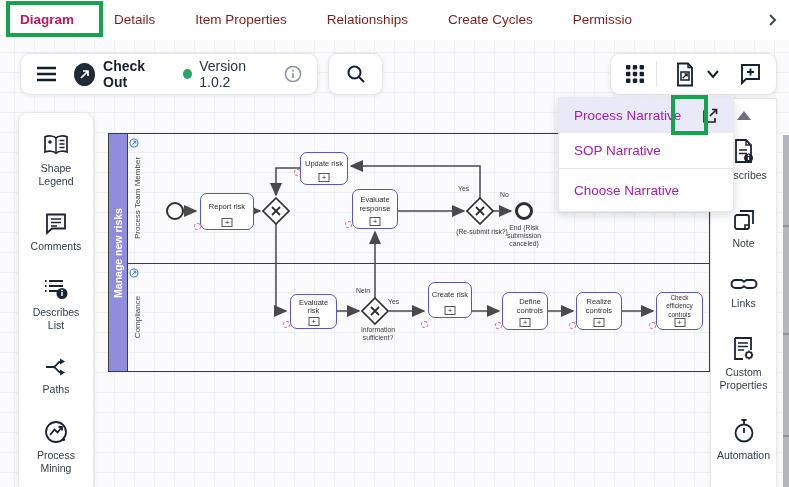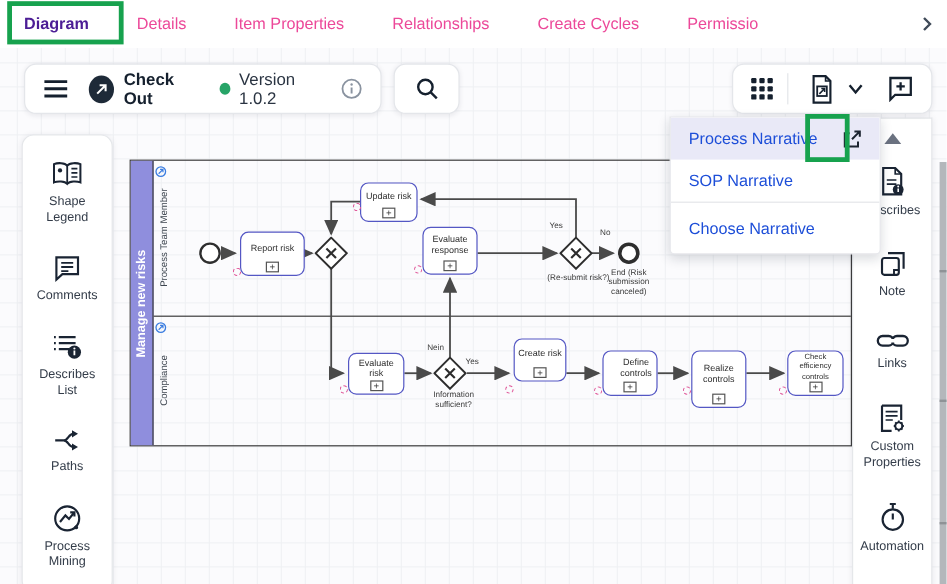--- a/index.html
+++ b/index.html
@@ -3,22 +3,22 @@
 <meta charset="utf-8">
 <style>
   * { margin:0; padding:0; box-sizing:border-box; }
   html,body { background:#fff; }
   #app {
     position:relative; width:789px; height:487px; overflow:hidden;
     font-family:"Liberation Sans", sans-serif; color:#1a2433; background:#fff;
   }
   
   .tabbar { position:absolute; left:0; top:0; width:789px; height:40px; background:#fff; z-index:30; display:flex; align-items:center; }
-  .tab { padding:0 20px; font-size:13.5px; color:#ec4899; line-height:40px; cursor:pointer; white-space:nowrap; }
-  .tab.active { color:#4c1d95; font-weight:bold; }
+  .tab { padding:0 20px; font-size:13.5px; color:#7f1d1d; line-height:40px; cursor:pointer; white-space:nowrap; }
+  .tab.active { color:#be185d; font-weight:bold; }
   .tab-overflow { margin-left:auto; padding:0 10px; display:flex; align-items:center; }
   .anno { position:absolute; border:4px solid #17a24e; z-index:60; pointer-events:none; }
   #anno-tab { left:6px; top:1px; width:97px; height:36px; }
   #anno-doc { left:671px; top:55px; width:37px; height:40px; }
   
   .canvas {
     position:absolute; left:0; top:40px; width:789px; height:447px;
     background-color:#fbfbfd;
     background-image:linear-gradient(#eef0f3 1px, transparent 1px),
                      linear-gradient(90deg,#eef0f3 1px, transparent 1px);
@@ -32,21 +32,21 @@
   #card-right { left:610px; top:13px; width:167px; height:42px; padding:0 14px; }
   .tool-sep { width:1px; height:26px; background:#e3e5e9; margin:0 11px; }
   .checkout-circle { width:23px; height:23px; border-radius:50%; background:#1e2a38; display:flex; align-items:center; justify-content:center; margin:0 8px 0 17px; }
   .checkout-label { font-weight:bold; font-size:14px; color:#15202e; }
   .ver-dot { width:10px; height:10px; border-radius:50%; background:#27a467; margin:0 7px 0 16px; }
   .ver-label { font-size:14px; color:#2a3442; }
   .icon-btn { display:flex; align-items:center; justify-content:center; cursor:pointer; }
   
   .menu { position:absolute; left:558px; top:57px; width:176px; background:#fff; z-index:45;
           border:1px solid #e7e8ec; border-radius:0 0 4px 4px; box-shadow:0 3px 10px rgba(20,30,50,.16); overflow:hidden; }
-  .menu-item { height:35px; display:flex; align-items:center; padding:0 15px; font-size:13.5px; color:#1d4ed8; cursor:pointer; }
+  .menu-item { height:35px; display:flex; align-items:center; padding:0 15px; font-size:13.5px; color:#a21caf; cursor:pointer; }
   .menu-item.hl { background:#e9e9f7; }
   .menu-item:last-child { height:42px; }
   .menu-sep { height:1px; background:#e4e5e9; }
   
   .panel { position:absolute; background:#fff; border:1px solid #e5e7ea; box-shadow:0 1px 5px rgba(20,30,50,.08); z-index:20; display:flex; flex-direction:column; align-items:center; }
   #panel-left { left:18px; top:72px; width:76px; height:382px; border-radius:10px; padding-top:20px; gap:24px; }
   #panel-right { left:710px; top:58px; width:67px; height:396px; border-radius:8px 0 0 8px; padding-top:12px; }
   .panel-item { display:flex; flex-direction:column; align-items:center; cursor:pointer; }
   .panel-label { font-size:10.5px; color:#333c49; text-align:center; line-height:13px; margin-top:5px; max-width:64px; }
   .scroll-up { width:0; height:0; border-left:7px solid transparent; border-right:7px solid transparent; border-bottom:9px solid #6b7280; margin-bottom:18px; cursor:pointer; }
@@ -158,21 +158,21 @@
         <span class="sub">+</span>
       </div>
     <div class="task" style="left:428px; top:242px; width:44px; height:36px;">
         <span>Create risk</span>
         <span class="sub">+</span>
       </div>
     <div class="task" style="left:502px; top:252px; width:46px; height:38px;padding-left:12px;">
         <span>Define controls</span>
         <span class="sub">+</span>
       </div>
-    <div class="task" style="left:576px; top:252px; width:46px; height:48px;">
+    <div class="task" style="left:576px; top:252px; width:46px; height:38px;">
         <span>Realize controls</span>
         <span class="sub">+</span>
       </div>
     <div class="task" style="left:656px; top:252px; width:47px; height:38px; font-size:6.4px;">
         <span>Check efficiency controls</span>
         <span class="sub">+</span>
       </div>
 
     <svg class="gw" style="left:262px; top:157px;" viewBox="0 0 28 28">
         <polygon points="14,1 27,14 14,27 1,14" fill="#fff" stroke="#2e2e2e" stroke-width="1.6"></polygon>

